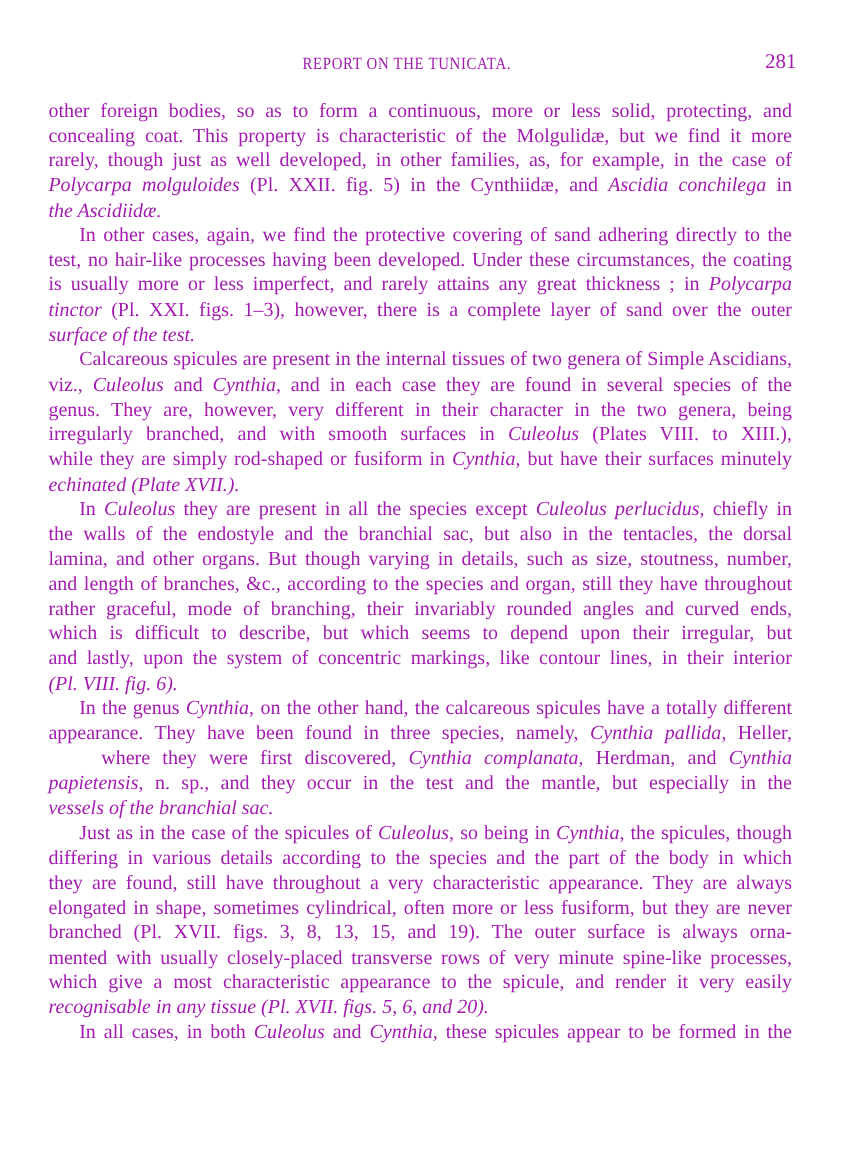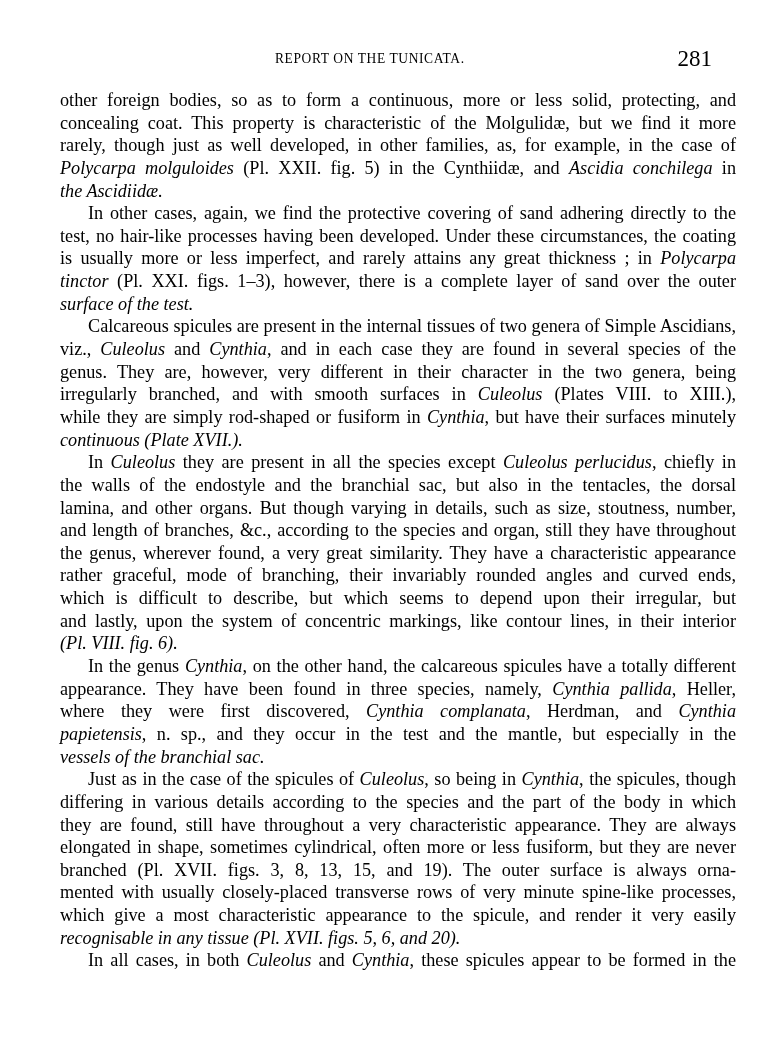--- a/index.html
+++ b/index.html
@@ -1,21 +1,21 @@
 <!DOCTYPE html>
 <html><head>
 <meta charset="utf-8">
 <style>
   html, body { margin: 0; padding: 0; background: #ffffff; }
   body { width: 776px; height: 1050px; position: relative; overflow: hidden; }
-  .page { position: absolute; left: 0; top: 0; width: 776px; height: 1050px; background: #fff; color: #000000; font-family: "DejaVu Serif", serif; }
+  .page { position: absolute; left: 0; top: 0; width: 776px; height: 1050px; background: #fff; color: #a21caf; font-family: "DejaVu Serif", serif; }
   .header { position: absolute; top: 49px; left: 52px; width: 676px; height: 22px; }
   .running-title { position: absolute; left: 223px; top: 0; font-size: 13.5px; letter-spacing: 0.6px; font-family: "Liberation Serif", serif; transform: scaleY(1.15); transform-origin: left top; }
-  .page-number { position: absolute; right: 16px; top: -3px; font-size: 23px; font-family: "Liberation Serif", serif; }
-  .body-text { position: absolute; top: 89px; left: 60px; width: 676px; font-family: "Liberation Serif", serif; font-size: 18.2px; }
+  .page-number { position: absolute; right: 4px; top: -3px; font-size: 19px; font-family: "Liberation Serif", serif; }
+  .body-text { position: absolute; top: 89px; left: 44px; width: 676px; font-family: "Liberation Serif", serif; font-size: 18.2px; }
   .line { height: 22.65px; line-height: 22.65px; white-space: nowrap; text-align: justify; text-align-last: justify; }
   .line.last { text-align-last: left; font-style: italic; }
   .line.indent { padding-left: 28px; }
   i { font-style: italic; }
 </style>
 </head>
 <body>
 
 <div class="page">
   <div class="header">
@@ -36,37 +36,36 @@
         <div class="line"><span>is usually more or less imperfect, and rarely attains any great thickness ; in </span><i>Polycarpa</i></div>
         <div class="line"><i>tinctor</i><span> (Pl. XXI. figs. 1–3), however, there is a complete layer of sand over the outer</span></div>
         <div class="line last"><span>surface of the test.</span></div>
       </div>
       <div>
         <div class="line indent"><span>Calcareous spicules are present in the internal tissues of two genera of Simple Ascidians,</span></div>
         <div class="line"><span>viz., </span><i>Culeolus</i><span> and </span><i>Cynthia</i><span>, and in each case they are found in several species of the</span></div>
         <div class="line"><span>genus.  They are, however, very different in their character in the two genera, being</span></div>
         <div class="line"><span>irregularly branched, and with smooth surfaces in </span><i>Culeolus</i><span> (Plates VIII. to XIII.),</span></div>
         <div class="line"><span>while they are simply rod-shaped or fusiform in </span><i>Cynthia</i><span>, but have their surfaces minutely</span></div>
-        <div class="line last"><span>continuous (Plate XVII.).</span></div>
+        <div class="line last"><span>echinated (Plate XVII.).</span></div>
       </div>
       <div>
         <div class="line indent"><span>In </span><i>Culeolus</i><span> they are present in all the species except </span><i>Culeolus perlucidus</i><span>, chiefly in</span></div>
         <div class="line"><span>the walls of the endostyle and the branchial sac, but also in the tentacles, the dorsal</span></div>
         <div class="line"><span>lamina, and other organs.  But though varying in details, such as size, stoutness, number,</span></div>
         <div class="line"><span>and length of branches, &amp;c., according to the species and organ, still they have throughout</span></div>
-        <div class="line"><span>the genus, wherever found, a very great similarity.  They have a characteristic appearance</span></div>
         <div class="line"><span>rather graceful, mode of branching, their invariably rounded angles and curved ends,</span></div>
         <div class="line"><span>which is difficult to describe, but which seems to depend upon their irregular, but</span></div>
         <div class="line"><span>and lastly, upon the system of concentric markings, like contour lines, in their interior</span></div>
         <div class="line last"><span>(Pl. VIII. fig. 6).</span></div>
       </div>
       <div>
         <div class="line indent"><span>In the genus </span><i>Cynthia</i><span>, on the other hand, the calcareous spicules have a totally different</span></div>
         <div class="line" style="letter-spacing: -0.00013868px;"><span>appearance.  They have been found in three species, namely, </span><i>Cynthia pallida</i><span>, Heller,</span></div>
-        <div class="line" style="letter-spacing: -0.00013868px; transform: scaleX(0.999977); transform-origin: left center;"><span>where they were first discovered, </span><i>Cynthia complanata</i><span>, Herdman, and </span><i>Cynthia</i></div>
+        <div class="line" style="letter-spacing: -0.00013868px; transform: scaleX(0.999977); transform-origin: left center; margin-left: 48px;"><span>where they were first discovered, </span><i>Cynthia complanata</i><span>, Herdman, and </span><i>Cynthia</i></div>
         <div class="line"><i>papietensis</i><span>, n. sp., and they occur in the test and the mantle, but especially in the</span></div>
         <div class="line last"><span>vessels of the branchial sac.</span></div>
       </div>
       <div>
         <div class="line indent"><span>Just as in the case of the spicules of </span><i>Culeolus</i><span>, so being in </span><i>Cynthia</i><span>, the spicules, though</span></div>
         <div class="line"><span>differing in various details according to the species and the part of the body in which</span></div>
         <div class="line"><span>they are found, still have throughout a very characteristic appearance.  They are always</span></div>
         <div class="line"><span>elongated in shape, sometimes cylindrical, often more or less fusiform, but they are never</span></div>
         <div class="line"><span>branched (Pl. XVII. figs. 3, 8, 13, 15, and 19).  The outer surface is always orna-</span></div>
         <div class="line"><span>mented with usually closely-placed transverse rows of very minute spine-like processes,</span></div>

